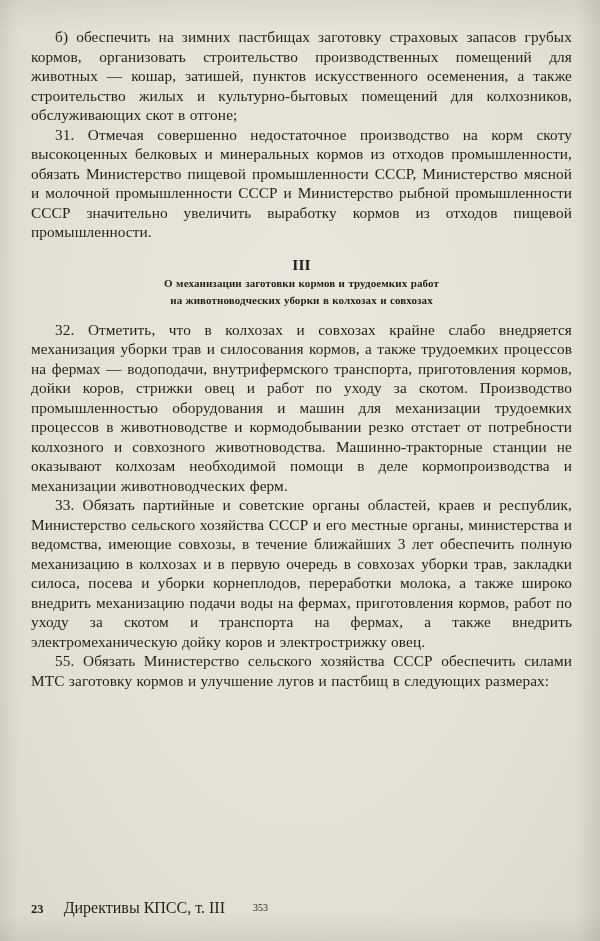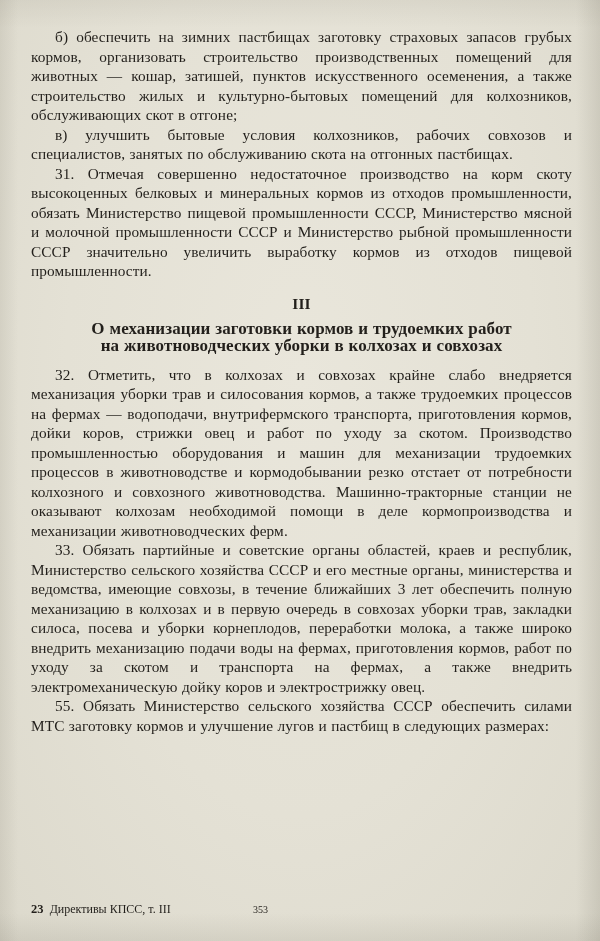--- a/index.html
+++ b/index.html
@@ -40,60 +40,59 @@
   .section-heading {
     text-align: center;
     text-indent: 0;
     margin-top: 13px;
     margin-bottom: 10px;
   }
   .section-number {
     font-weight: bold;
     font-size: 15.5px;
     line-height: 20px;
-    margin-bottom: 6px;
+    margin-bottom: 0;
   }
   .section-title {
     font-weight: bold;
-    font-size: 17px;
+    font-size: 11px;
     line-height: 17.5px;
   }
   .section-title .title-line {
     display: block;
   }
   .footer {
     position: absolute;
     left: 31px;
     right: 28px;
     bottom: 24px;
     font-size: 12.5px;
     line-height: 15px;
   }
   .footer .sig-number {
     font-weight: bold;
-    margin-right: 3px;
+    margin-right: 17px;
   }
   .footer .sig-title {
-    font-size: 12px;
+    font-size: 16px;
     text-align: right;
   }
   .footer .page-num {
     position: absolute;
     left: 222px;
     top: 0;
     font-size: 10px;
   }
 </style>
 </head>
 <body>
 
 <div class="page">
   <div class="text-block">
     <p class="para">б) обеспечить на зимних пастбищах заготовку страховых запасов грубых кормов, организовать строительство производственных помещений для животных — кошар, затишей, пунктов искусственного осеменения, а также строительство жилых и культурно-бытовых помещений для колхозников, обслуживающих скот в отгоне;</p>
-    <p class="para">в) улучшить бытовые условия колхозников, рабочих совхозов и специалистов, занятых по обслуживанию скота на отгонных пастбищах.</p>
     <p class="para">31. Отмечая совершенно недостаточное производство на корм скоту высокоценных белковых и минеральных кормов из отходов промышленности, обязать Министерство пищевой промышленности СССР, Министерство мясной и молочной промышленности СССР и Министерство рыбной промышленности СССР значительно увеличить выработку кормов из отходов пищевой промышленности.</p>
 
     <div class="section-heading">
       <div class="section-number">III</div>
       <div class="section-title">
         <span class="title-line">О механизации заготовки кормов и трудоемких работ</span>
         <span class="title-line">на животноводческих уборки в колхозах и совхозах</span>
       </div>
     </div>
 

